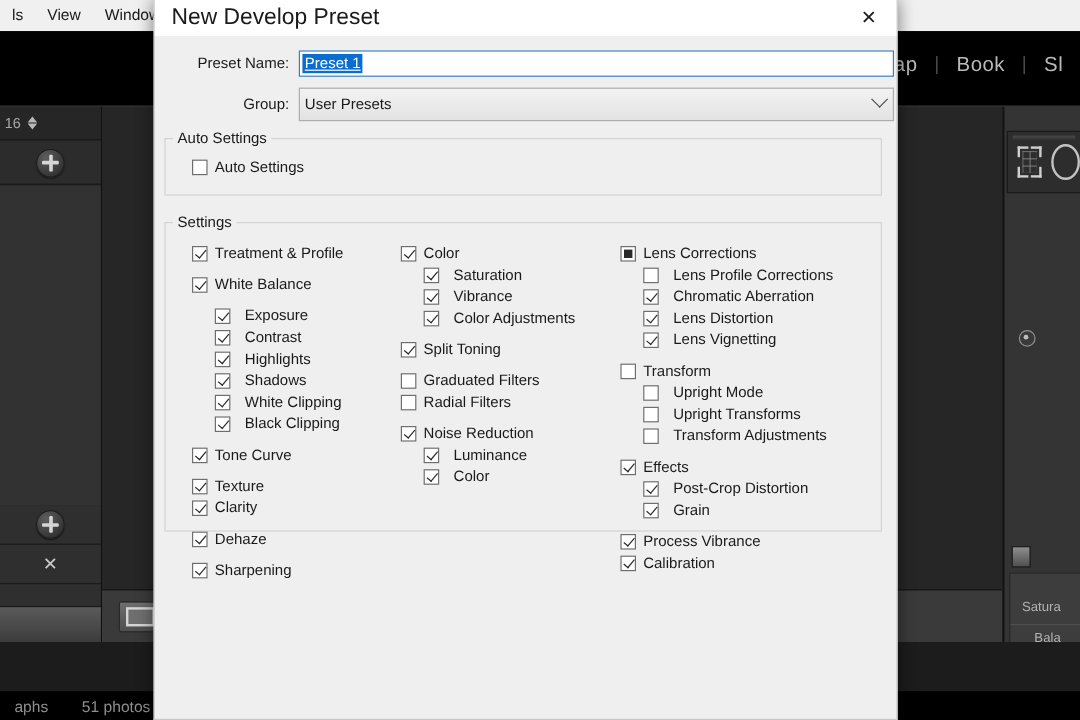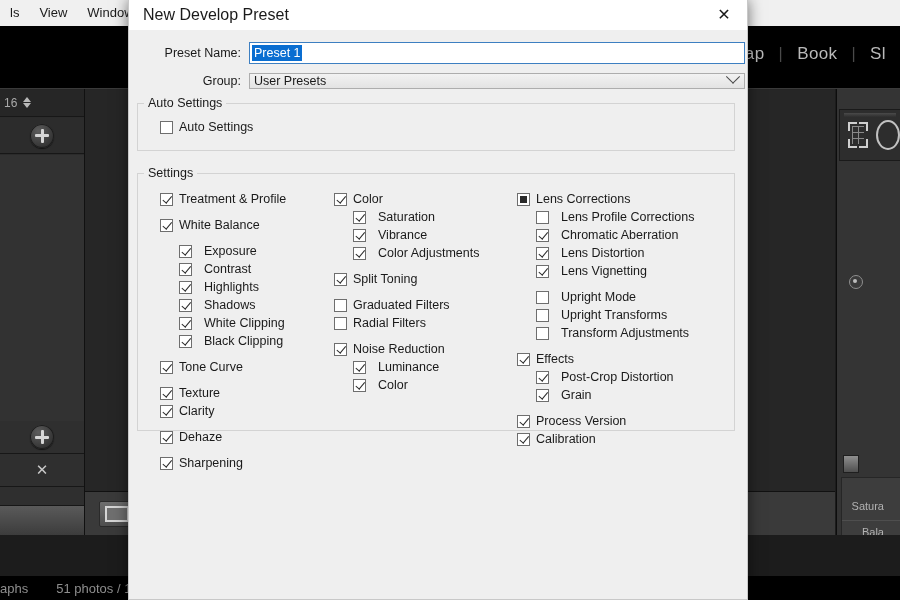--- a/index.html
+++ b/index.html
@@ -295,21 +295,21 @@
     position: absolute;
     left: 0; top: 576px;
     width: 900px; height: 24px;
     background: #000;
     color: #8e8e8e;
     font-size: 13px;
     display: flex;
     align-items: center;
   }
   #lr-statusbar .sb { white-space: nowrap; }
-  #sb-left { margin-left: 0px; }
+  #sb-left { margin-left: 12px; }
   #sb-count { margin-left: 28px; }
 
   
   #dialog {
     position: absolute;
     left: 128px; top: 0;
     width: 620px; height: 600px;
     background: #efefef;
     border: 1px solid #c8c8c8;
     border-top: none;
@@ -320,21 +320,21 @@
   }
   #dlg-titlebar {
     position: relative;
     height: 30px;
     background: #ffffff;
     display: flex;
     align-items: center;
   }
   #dlg-title {
     margin-left: 14px;
-    font-size: 16px;
+    font-size: 19px;
     color: #1a1a1a;
   }
   #dlg-close {
     position: absolute;
     right: 0; top: 0;
     width: 46px; height: 30px;
     display: flex; align-items: center; justify-content: center;
     color: #1a1a1a;
     font-size: 16px;
     font-family: "DejaVu Sans", sans-serif;
@@ -365,24 +365,25 @@
     display: flex;
     align-items: center;
     padding-left: 2px;
     font-size: 12.5px;
     outline: none;
   }
   .sel-text {
     background: #0a6ed1;
     color: #ffffff;
     padding: 1px 1px 1px 2px;
+    text-decoration: underline;
   }
   #group-select {
     width: 496px;
-    height: 16px;
+    height: 28px;
     border: 1px solid #adadad;
     background: linear-gradient(#f2f2f2,#e3e3e3);
     box-sizing: border-box;
     display: flex;
     align-items: center;
     padding: 0 6px 0 4px;
     justify-content: space-between;
     font-size: 12.5px;
     cursor: pointer;
   }
@@ -706,20 +707,24 @@
           </div>
           <div class="cb-line indent">
             <span class="cb checked"></span>
             <span class="cb-label">Lens Distortion</span>
           </div>
           <div class="cb-line indent">
             <span class="cb checked"></span>
             <span class="cb-label">Lens Vignetting</span>
           </div>
           <div class="spacer"></div>
+          <div class="cb-line">
+            <span class="cb"></span>
+            <span class="cb-label">Transform</span>
+          </div>
           <div class="cb-line indent">
             <span class="cb"></span>
             <span class="cb-label">Upright Mode</span>
           </div>
           <div class="cb-line indent">
             <span class="cb"></span>
             <span class="cb-label">Upright Transforms</span>
           </div>
           <div class="cb-line indent">
             <span class="cb"></span>
@@ -734,21 +739,21 @@
             <span class="cb checked"></span>
             <span class="cb-label">Post-Crop Distortion</span>
           </div>
           <div class="cb-line indent">
             <span class="cb checked"></span>
             <span class="cb-label">Grain</span>
           </div>
           <div class="spacer"></div>
           <div class="cb-line">
             <span class="cb checked"></span>
-            <span class="cb-label">Process Version</span>
+            <span class="cb-label">Process Vibrance</span>
           </div>
           <div class="cb-line">
             <span class="cb checked"></span>
             <span class="cb-label">Calibration</span>
           </div>
         </div>
     </div>
   </div>
 
 </div>

